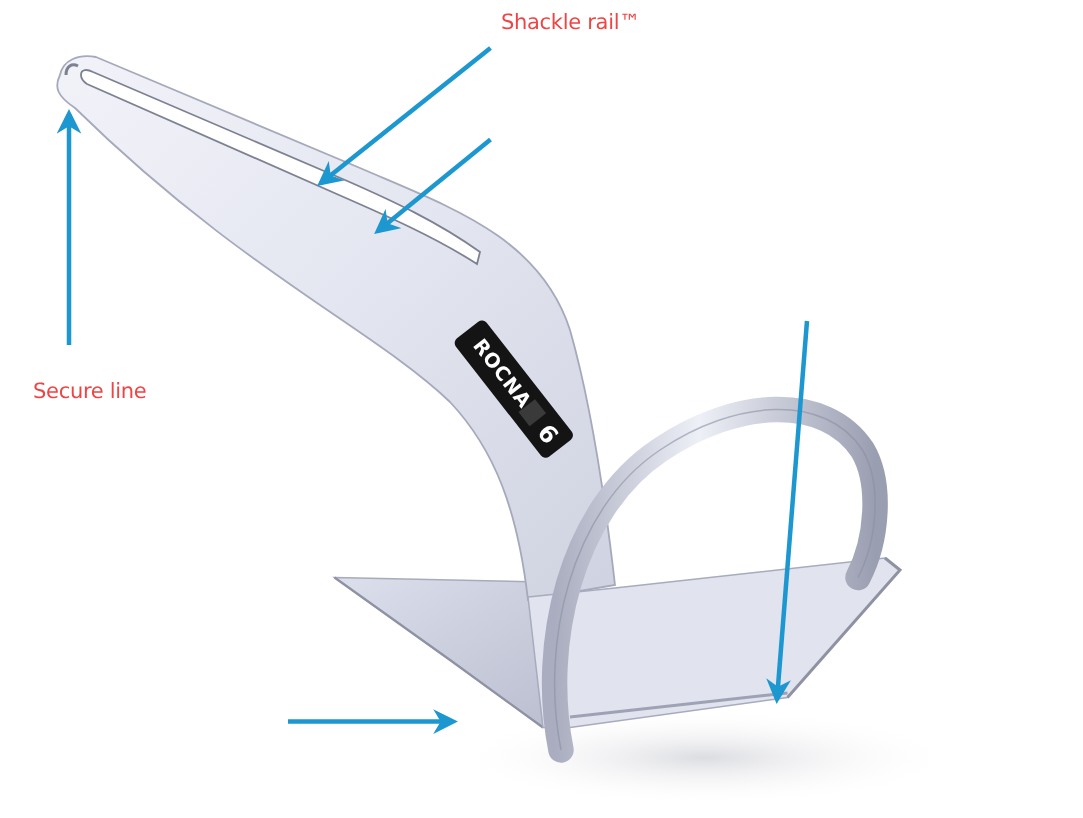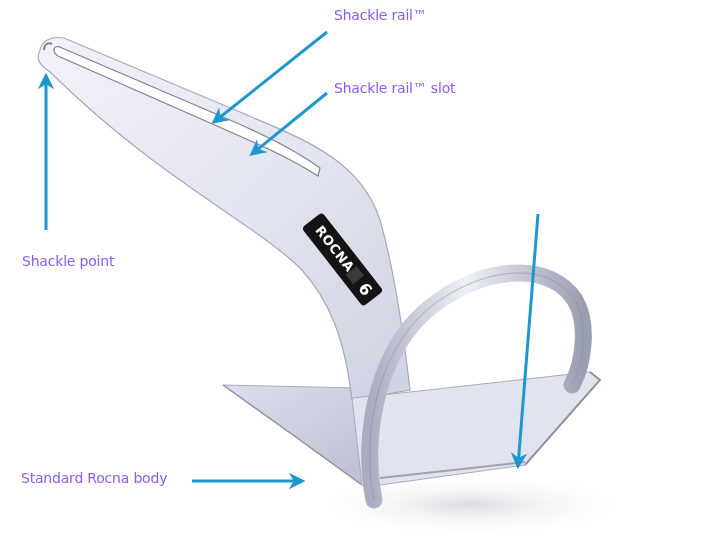--- a/index.html
+++ b/index.html
@@ -9,21 +9,21 @@
     height: 545px;
     overflow: hidden;
     background: #ffffff;
     font-family: "DejaVu Sans", "Liberation Sans", sans-serif;
   }
   svg.art { position: absolute; left: 0; top: 0; }
   .label {
     position: absolute;
     font-size: 14px;
     line-height: 19px;
-    color: #8b5cf6;
+    color: #ef4444;
     letter-spacing: -0.2px;
     white-space: nowrap;
   }
   #lbl-shackle-rail { left: 334px; top: 6px; }
   #lbl-shackle-slot { left: 334px; top: 79px; }
   #lbl-secure { left: 22px; top: 252px; }
   #lbl-buoyed { left: 549px; top: 184px; }
   #lbl-body { left: 21px; top: 469px; }
 </style>
 </head>
@@ -92,19 +92,17 @@
     <g stroke="#1d97d0" stroke-width="3" fill="none" marker-end="url(#arrowHead)">
       <line x1="327" y1="32" x2="214" y2="122"></line>
       <line x1="327" y1="93" x2="252" y2="154"></line>
       <line x1="46" y1="230" x2="46" y2="76"></line>
       <line x1="538" y1="214" x2="518" y2="466"></line>
       <line x1="192" y1="481" x2="302" y2="481"></line>
     </g>
   </svg>
 
   <div class="label" id="lbl-shackle-rail">Shackle rail™</div>
-  <div class="label" id="lbl-shackle-slot">Shackle rail™ slot</div>
-  <div class="label" id="lbl-secure">Shackle point</div>
+  <div class="label" id="lbl-secure">Secure line</div>
   <div class="label" id="lbl-buoyed">
   </div>
-  <div class="label" id="lbl-body">Standard Rocna body</div>
 
 </div>
 
 </body></html>

